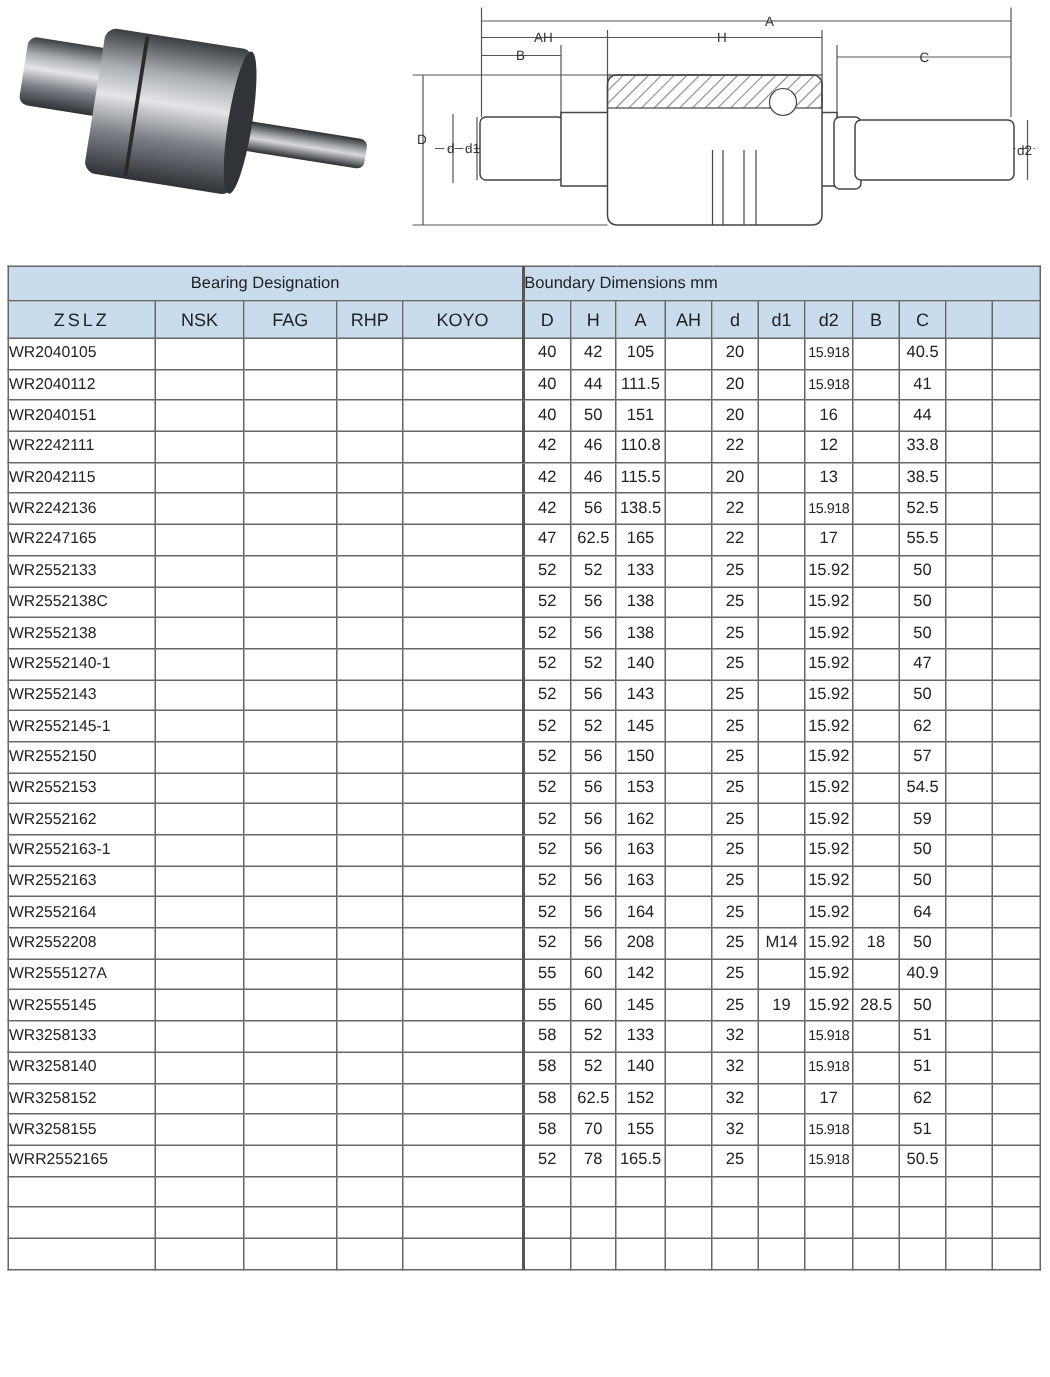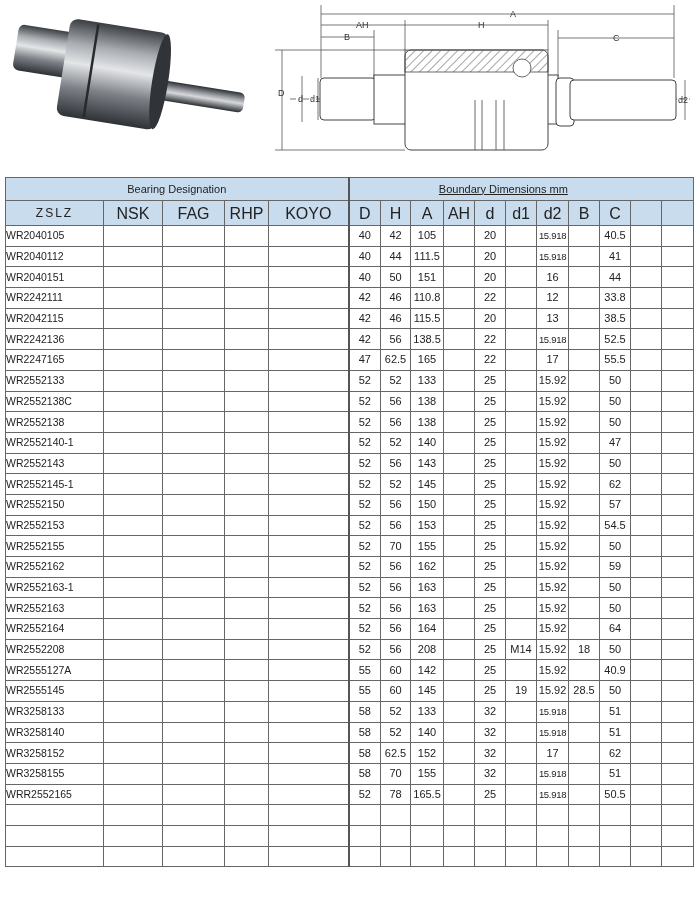--- a/index.html
+++ b/index.html
@@ -3,23 +3,23 @@
 <meta charset="utf-8">
 <style>
   html, body { margin:0; padding:0; background:#ffffff; }
   body { width:700px; height:918px; position:relative; overflow:hidden; font-family:"Liberation Sans", sans-serif; color:#222; }
   .photo { position:absolute; left:0; top:0; width:260px; height:160px; }
   .drawing { position:absolute; left:270px; top:0; width:430px; height:160px; }
   table.spec { position:absolute; left:5px; top:177px; border-collapse:collapse; table-layout:fixed; width:688px; font-size:11px; }
   table.spec td, table.spec th { border:1px solid #666; padding:0; height:19.7px; line-height:19px; white-space:nowrap; overflow:hidden; }
   table.spec th { background:#c9dcee; font-weight:normal; color:#222; font-size:11px; }
   table.spec th.group-title { height:22px; }
-  table.spec th.sub { height:24px; font-size:16px; }
+  table.spec th.sub { height:24px; font-size:12px; }
   table.spec th.zslz { letter-spacing:2px; font-size:12px; }
-  table.spec th.bd-title { text-align:center; padding-right:36px;text-decoration:underline; }
+  table.spec th.bd-title { text-align:left; padding-right:36px; }
   td.model { text-align:left; padding-left:11px; font-size:10.5px; }
   td.num { text-align:center; font-size:11px; }
   td.num.small { font-size:9.5px; letter-spacing:-0.3px;margin-top:36px; }
   .thick-left { border-left:2px solid #555 !important; }
 </style>
 </head>
 <body>
 
 <svg class="photo" viewBox="0 0 260 160">
   <defs>
@@ -414,38 +414,20 @@
         <td class="num"></td>
         <td class="num">25</td>
         <td class="num"></td>
         <td class="num">15.92</td>
         <td class="num"></td>
         <td class="num">54.5</td>
         <td class="num"></td>
         <td class="num"></td>
       </tr>
       <tr>
-        <td class="model">WR2552155</td>
-        <td class="num"></td>
-        <td class="num"></td>
-        <td class="num"></td>
-        <td class="num"></td>
-        <td class="num thick-left">52</td>
-        <td class="num">70</td>
-        <td class="num">155</td>
-        <td class="num"></td>
-        <td class="num">25</td>
-        <td class="num"></td>
-        <td class="num">15.92</td>
-        <td class="num"></td>
-        <td class="num">50</td>
-        <td class="num"></td>
-        <td class="num"></td>
-      </tr>
-      <tr>
         <td class="model">WR2552162</td>
         <td class="num"></td>
         <td class="num"></td>
         <td class="num"></td>
         <td class="num"></td>
         <td class="num thick-left">52</td>
         <td class="num">56</td>
         <td class="num">162</td>
         <td class="num"></td>
         <td class="num">25</td>

